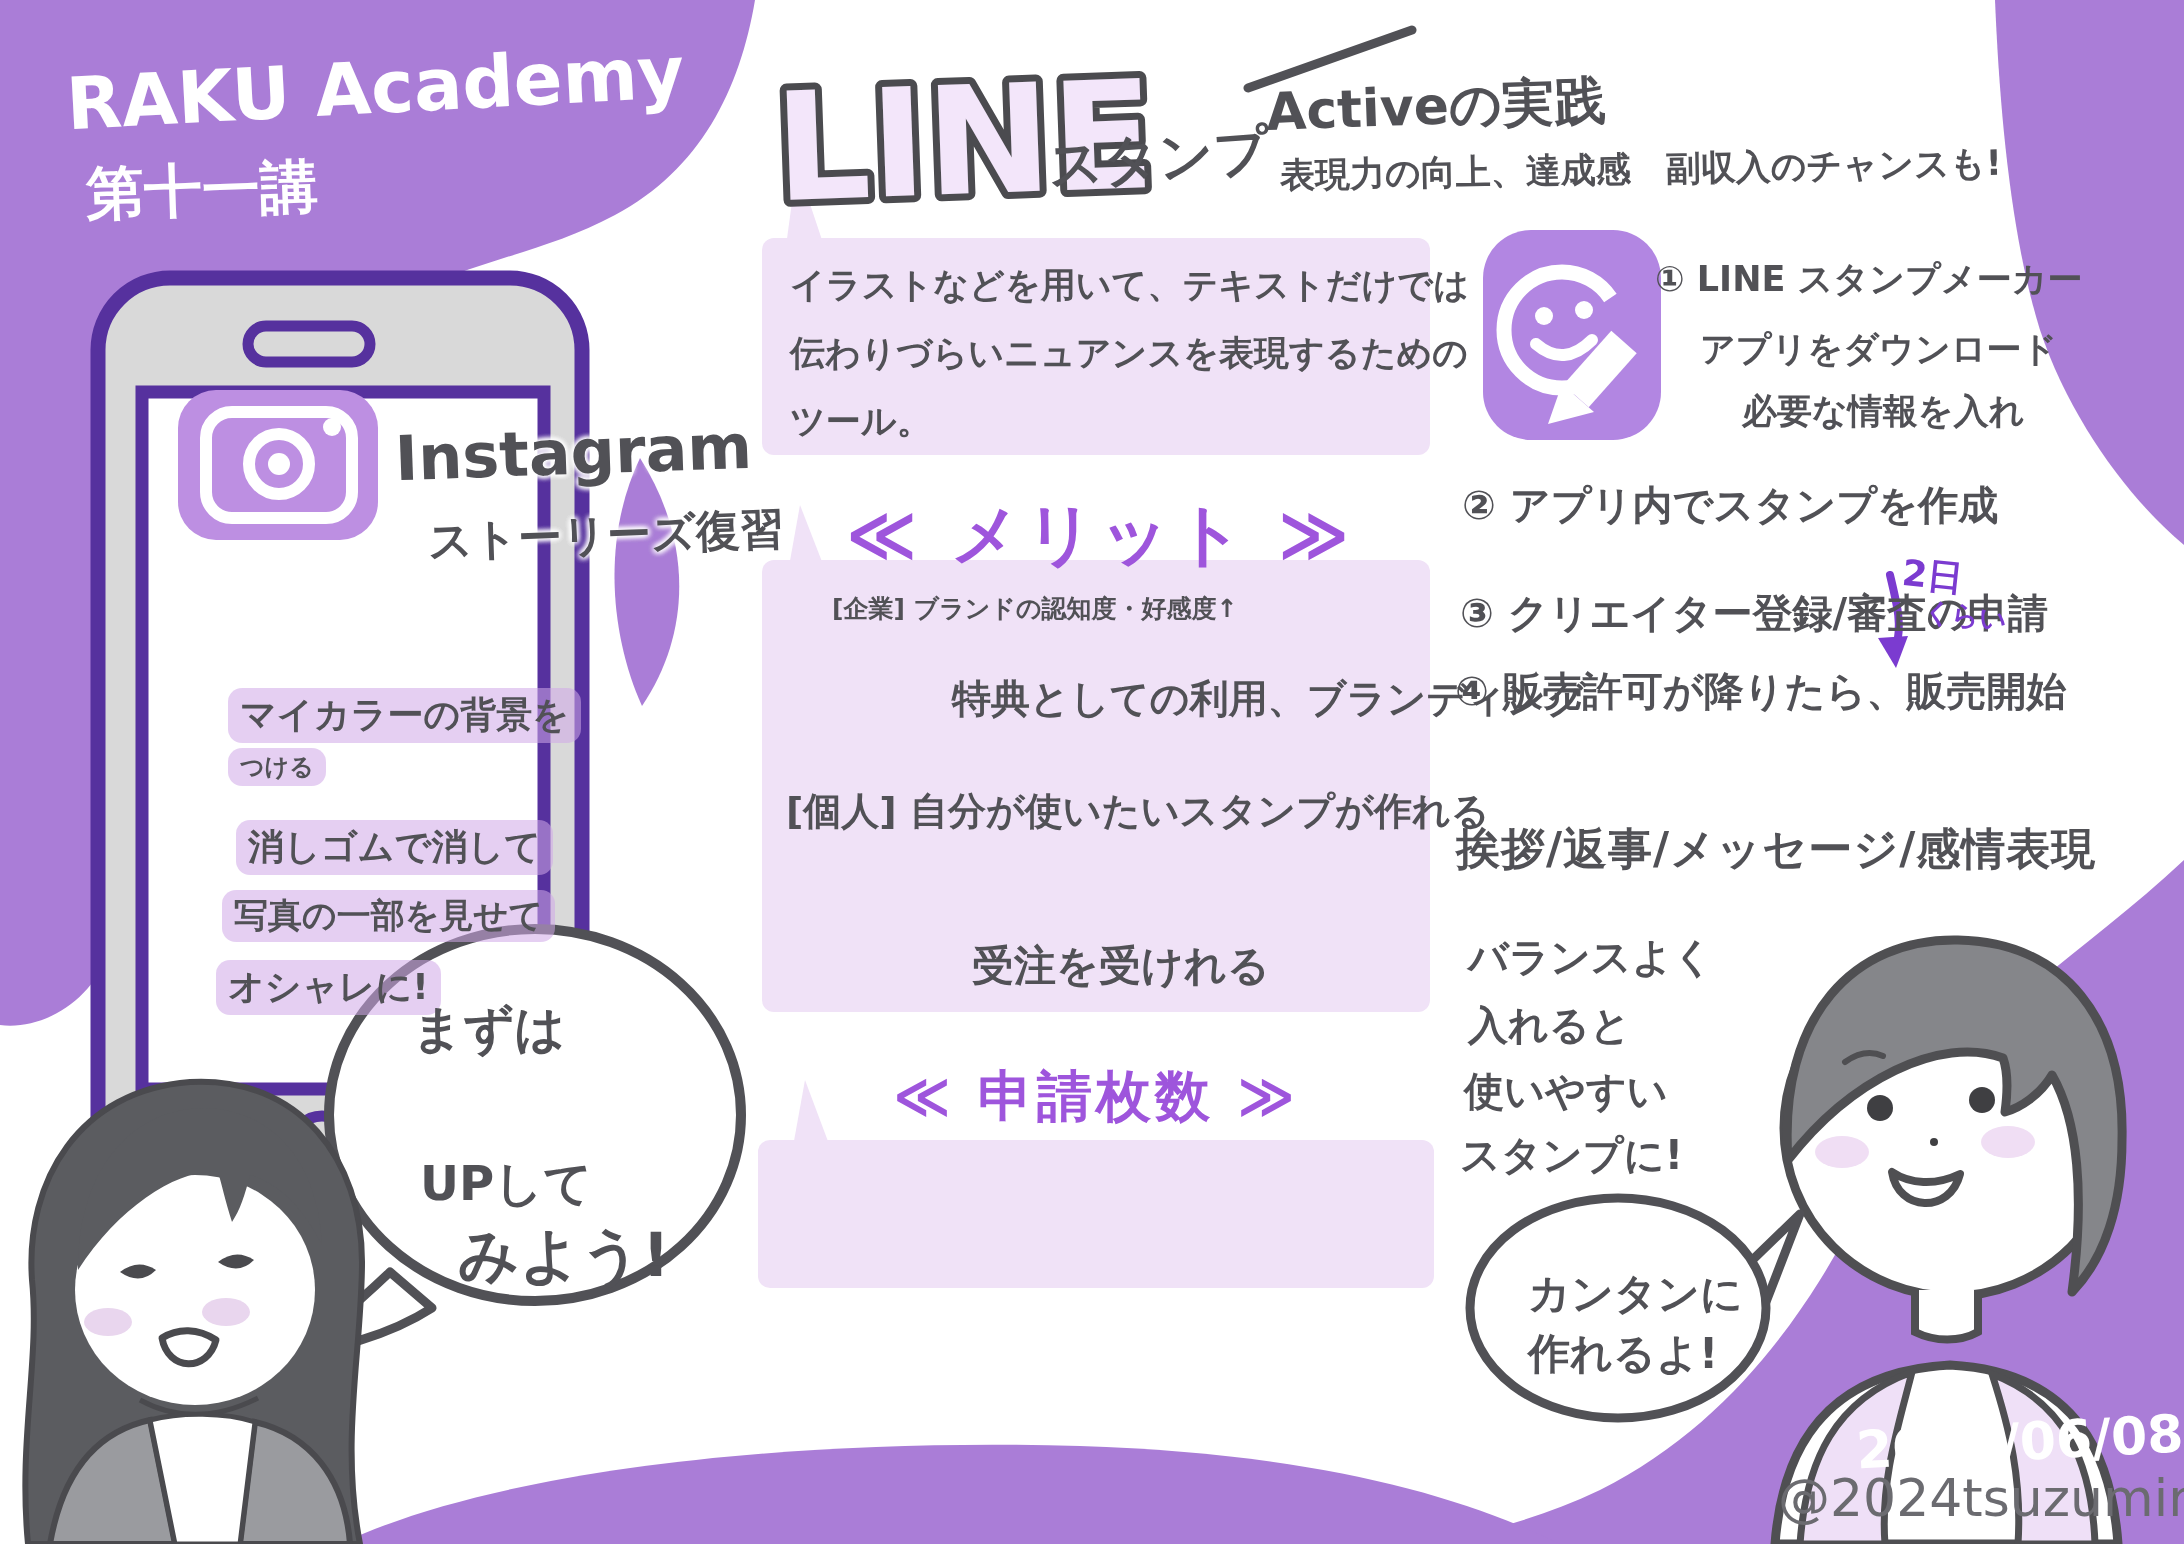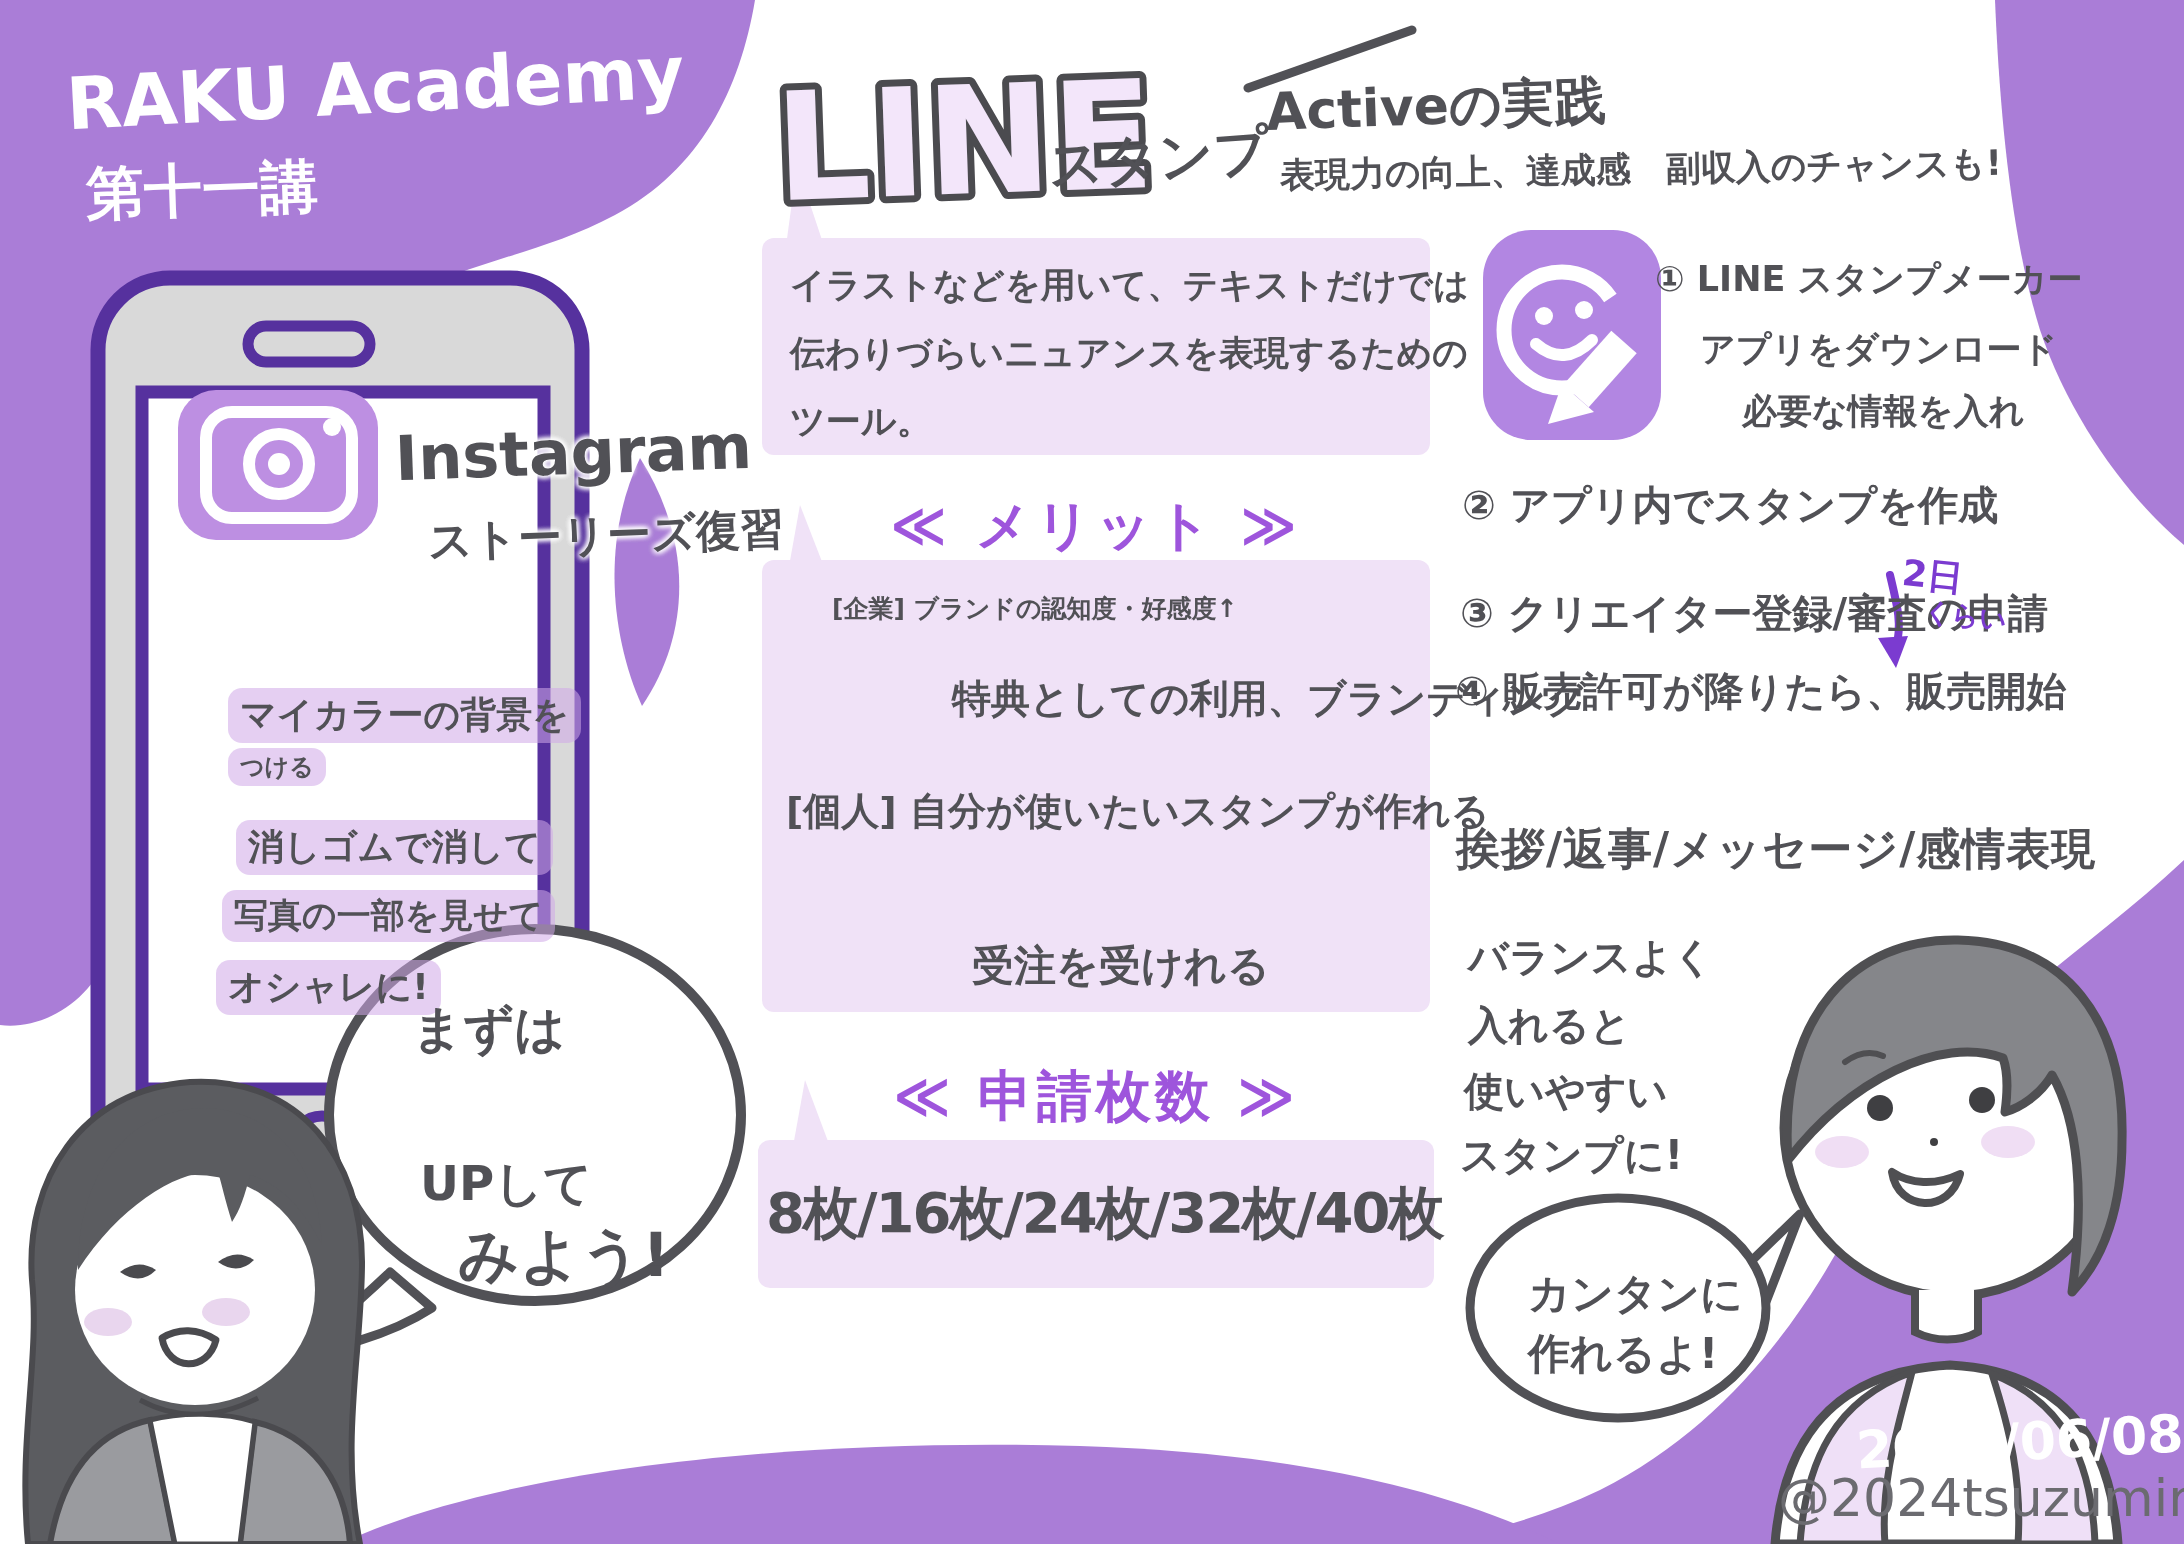--- a/index.html
+++ b/index.html
@@ -120,28 +120,27 @@
 
   <div class="t" style="left:1048px;top:122px;font-size:54px;transform:rotate(-4deg);">スタンプ</div>
 
   <div class="t" style="left:1266px;top:72px;font-size:52px;transform:rotate(-2deg);">Activeの実践</div>
   <div class="t" style="left:1280px;top:146px;font-size:35px;transform:rotate(-1deg);">表現力の向上、達成感　副収入のチャンスも!</div>
 
   <div class="t" style="left:790px;top:262px;font-size:35px;">イラストなどを用いて、テキストだけでは</div>
   <div class="t" style="left:790px;top:330px;font-size:35px;">伝わりづらいニュアンスを表現するための</div>
   <div class="t" style="left:790px;top:398px;font-size:35px;">ツール。</div>
 
-  <div class="t purp ctr" style="left:846px;top:490px;width:500px;font-size:54px;letter-spacing:5px;">≪ メリット ≫</div>
+  <div class="t purp ctr" style="left:846px;top:490px;width:500px;font-size:68px;letter-spacing:5px;">≪ メリット ≫</div>
   <div class="t" style="left:832px;top:592px;font-size:25px;">[企業] ブランドの認知度・好感度↑</div>
   <div class="t" style="left:952px;top:672px;font-size:39px;">特典としての利用、ブランディング</div>
   <div class="t" style="left:786px;top:786px;font-size:38px;">[個人] 自分が使いたいスタンプが作れる</div>
   <div class="t" style="left:972px;top:938px;font-size:42px;">受注を受けれる</div>
 
   <div class="t purp ctr" style="left:846px;top:1060px;width:500px;font-size:55px;letter-spacing:4px;">≪ 申請枚数 ≫</div>
-  <div class="t ctr" style="left:766px;top:1176px;width:660px;font-size:56px;letter-spacing:-2px;">8枚/16枚/24枚/32枚/40枚</div>
 
   <div class="t" style="left:1655px;top:256px;font-size:35px;">① LINE スタンプメーカー</div>
   <div class="t" style="left:1700px;top:326px;font-size:35px;">アプリをダウンロード</div>
   <div class="t" style="left:1742px;top:388px;font-size:35px;">必要な情報を入れ</div>
   <div class="t" style="left:1462px;top:478px;font-size:40px;">② アプリ内でスタンプを作成</div>
   <div class="t" style="left:1460px;top:586px;font-size:40px;">③ クリエイター登録/審査の申請</div>
   <div class="t" style="left:1902px;top:552px;font-size:36px;color:#7b3bd0;transform:rotate(6deg);">2日</div>
   <div class="t" style="left:1924px;top:598px;font-size:27px;color:#7b3bd0;transform:rotate(6deg);">くらい</div>
   <div class="t" style="left:1455px;top:664px;font-size:40px;">④ 販売許可が降りたら、販売開始</div>
 

